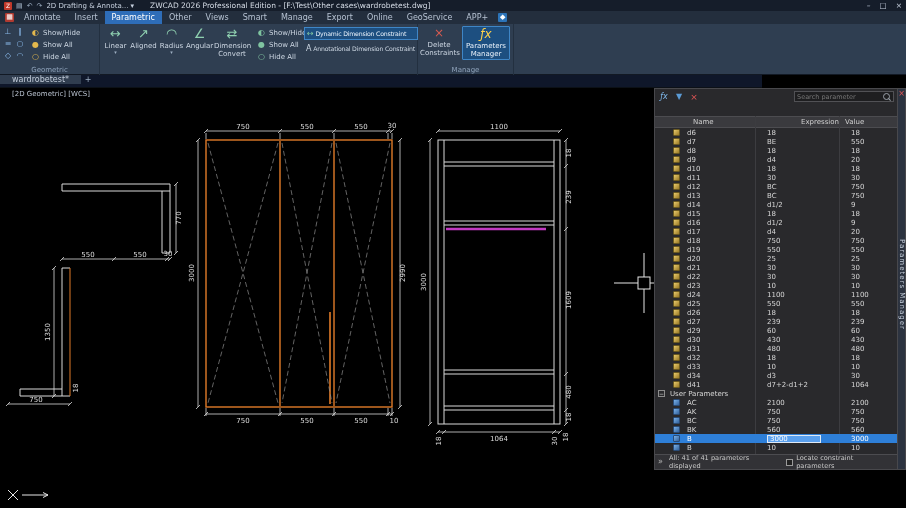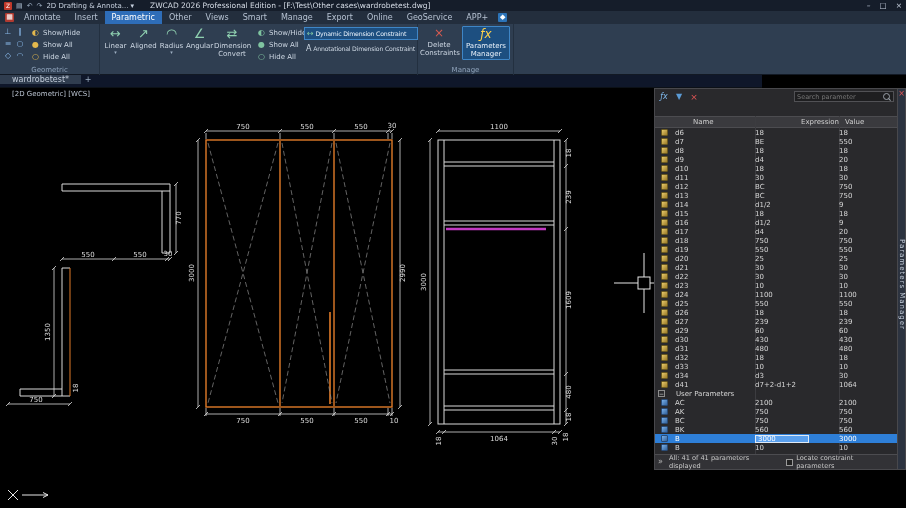--- a/index.html
+++ b/index.html
@@ -93,29 +93,29 @@
   .chev2{position:absolute;left:3px;bottom:3px;color:#b8b8b8;font-size:8px;}
   .phead{position:absolute;left:0;top:27px;right:0;height:12px;background:#3a3a3e;
     border-top:1px solid #4c4c50;border-bottom:1px solid #4c4c50;display:flex;align-items:center;
     color:#cfcfcf;}
   .phead .h1{padding-left:38px;width:100px;}
   .phead .h2{width:84px;padding-left:6px;text-align:right;}
   .phead .h3{flex:1;padding-left:6px;}
   .colsep{position:absolute;top:27px;bottom:15px;width:1px;background:#3c3c40;z-index:1;}
   .c1{left:100px;} .c2{left:184px;}
   .plist{position:absolute;left:0;top:39px;right:0;bottom:15px;overflow:hidden;z-index:2;}
-  .prow{display:flex;align-items:center;height:9px;padding-left:6px;white-space:nowrap;}
+  .prow{display:flex;align-items:center;height:9px;padding-left:18px;white-space:nowrap;}
   .prow .chip{width:7px;height:7px;margin-right:7px;border-radius:1px;flex:none;}
   .chip-dim{background:linear-gradient(135deg,#e7c96a,#9a7a28);border:1px solid #6b5a20;}
   .chip-user{background:linear-gradient(135deg,#79b0e8,#33629c);border:1px solid #2a4c78;}
   .prow .pn{width:80px;overflow:hidden;}
   .prow .pe{width:84px;overflow:hidden;}
   .prow .pv{flex:1;overflow:hidden;}
   .prow.sel{background:#2e7fd8;color:#fff;}
-  .prow.group{gap:11px;padding-left:3px;}
+  .prow.group{gap:5px;padding-left:3px;}
   .minusbox{width:7px;height:7px;border:1px solid #8d8d8d;font-size:6px;line-height:5px;
     text-align:center;color:#cfcfcf;flex:none;}
   .editbox{display:inline-block;background:#5aa0ee;border:1px solid #dfe9f5;padding:0 2px;
     min-width:54px;height:8px;line-height:6px;color:#fff;}
   .pstatus{position:absolute;left:0;bottom:0;right:0;height:15px;background:#323236;
     border-top:1px solid #4c4c50;display:flex;align-items:center;gap:4px;padding:0 4px 0 14px;
     font-size:6.6px;color:#c9c9c9;}
   .checkbox{width:7px;height:7px;border:1px solid #9a9a9a;background:#222;flex:none;}
   .locate{margin-left:auto;display:flex;align-items:center;gap:3px;}
 

